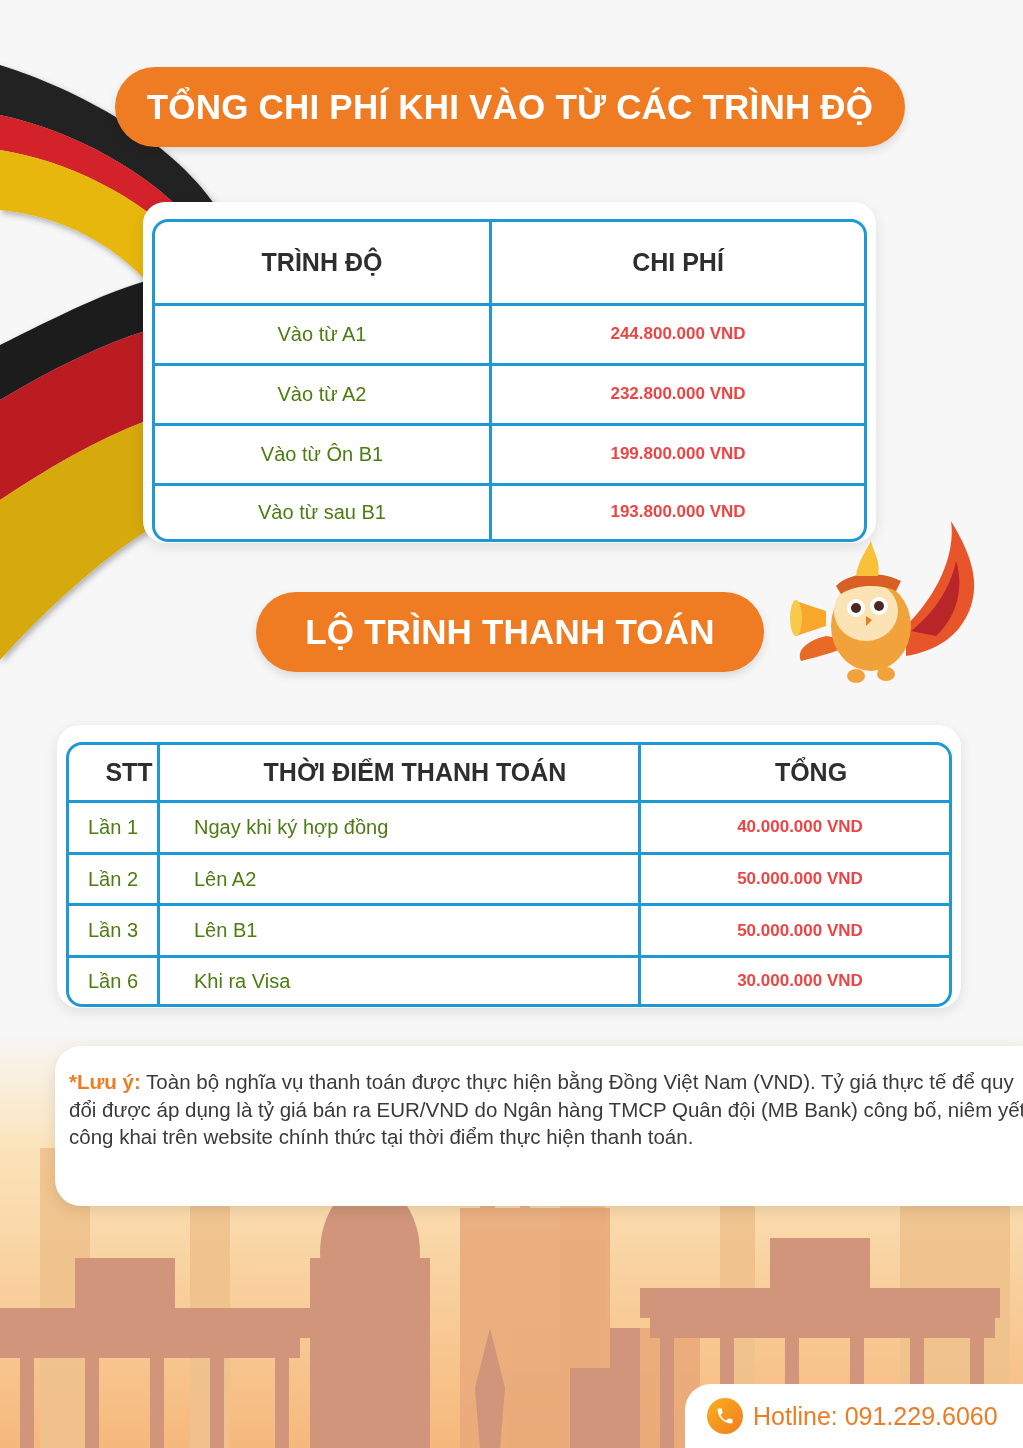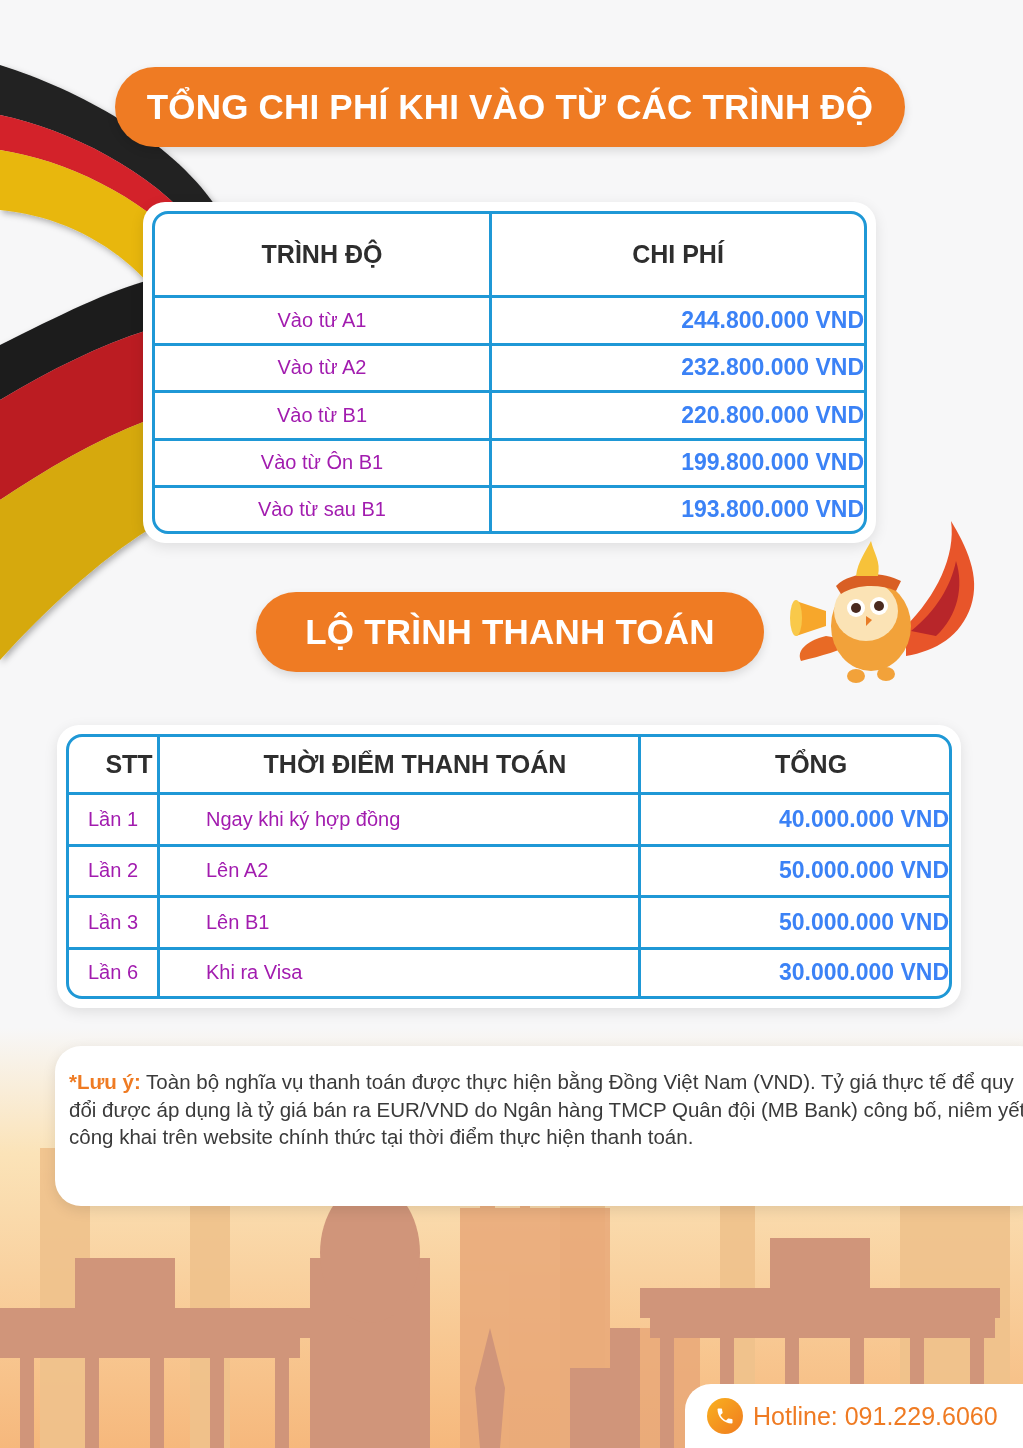--- a/index.html
+++ b/index.html
@@ -40,47 +40,47 @@
   .card-1 { left: 143px; top: 202px; width: 733px; height: 341px; padding: 9px; }
   .card-2 { left: 57px; top: 725px; width: 904px; height: 283px; padding: 9px; }
   .card-3 { left: 55px; top: 1046px; width: 990px; height: 160px; padding: 22px 14px; border-radius: 26px; }
 
   table.grid {
     width: 100%; height: 100%;
     border-collapse: separate; border-spacing: 0;
     border: 3px solid #1f98d6;
     border-radius: 16px;
     overflow: hidden;
+    margin-top: 8px;
   }
   table.grid td, table.grid th {
     border-right: 3px solid #1f98d6;
     border-bottom: 3px solid #1f98d6;
     text-align: center;
     vertical-align: middle;
   }
   table.grid tr td:last-child, table.grid tr th:last-child { border-right: none; }
   table.grid tr:last-child td { border-bottom: none; }
   table.grid th {
     font-family: "Liberation Sans", sans-serif;
     font-weight: bold;
     font-size: 25px;
     color: #2e2e2e;
   }
-  table.grid td { font-size: 20px; color: #a21caf; font-family: "Liberation Sans", sans-serif; }
+  table.grid td { font-size: 20px; color: #4d7c0f; font-family: "Liberation Sans", sans-serif; }
   table.grid td.money {
-    color: #3b82f6; font-weight: bold; font-size: 23px;
-    font-family: "Liberation Sans", sans-serif;
-    text-align: right;
+    color: #ef4444; font-weight: bold; font-size: 17px;
+    font-family: "Liberation Sans", sans-serif;
   }
 
   .t1 th { height: 84px; }
   .t1 col.c1 { width: 337px; }
 
   .t2 th { height: 58px; font-size: 23px; padding-left: 32px; }
-  .t2 td.left { text-align: left; padding-left: 46px; }
+  .t2 td.left { text-align: left; padding-left: 34px; }
   .t2 td.money { text-align: center; padding-left: 10px; }
 
   .note {
     font-size: 20.5px; line-height: 27.5px; color: #3a3a3a;
     font-family: "Liberation Sans", sans-serif;
   }
   .note .lbl { color: #ef7b23; font-weight: bold; }
 
   .mascot { position: absolute; left: 786px; top: 516px; width: 200px; height: 180px; z-index: 3; }
 
@@ -185,24 +185,20 @@
     </tr>
     <tr>
       <td>Vào từ A1</td>
       <td class="money">244.800.000 VND</td>
     </tr>
     <tr>
       <td>Vào từ A2</td>
       <td class="money">232.800.000 VND</td>
     </tr>
     <tr>
-      <td>Vào từ B1</td>
-      <td class="money">220.800.000 VND</td>
-    </tr>
-    <tr>
       <td>Vào từ Ôn B1</td>
       <td class="money">199.800.000 VND</td>
     </tr>
     <tr>
       <td>Vào từ sau B1</td>
       <td class="money">193.800.000 VND</td>
     </tr>
   </tbody>
     </table>
 </div>

